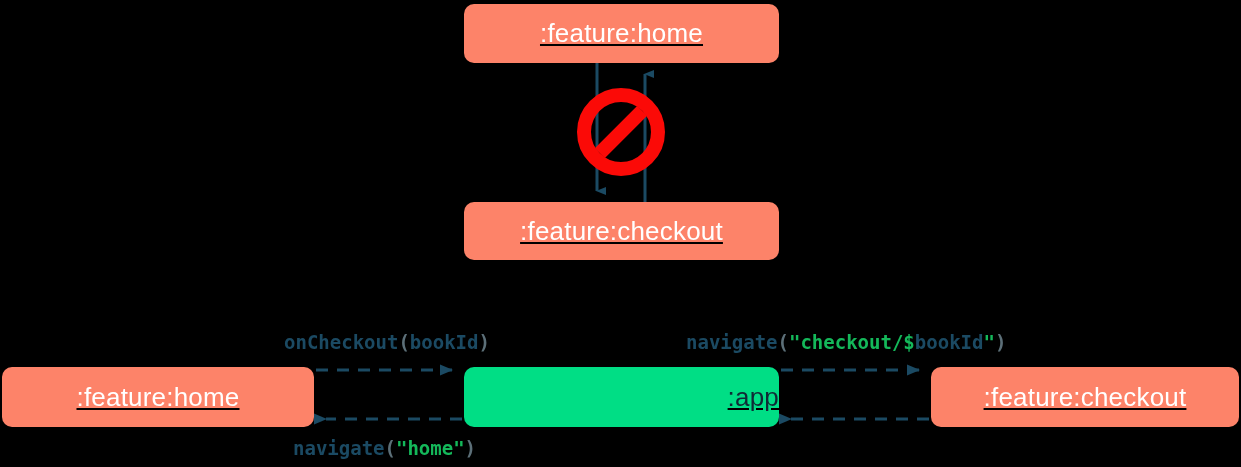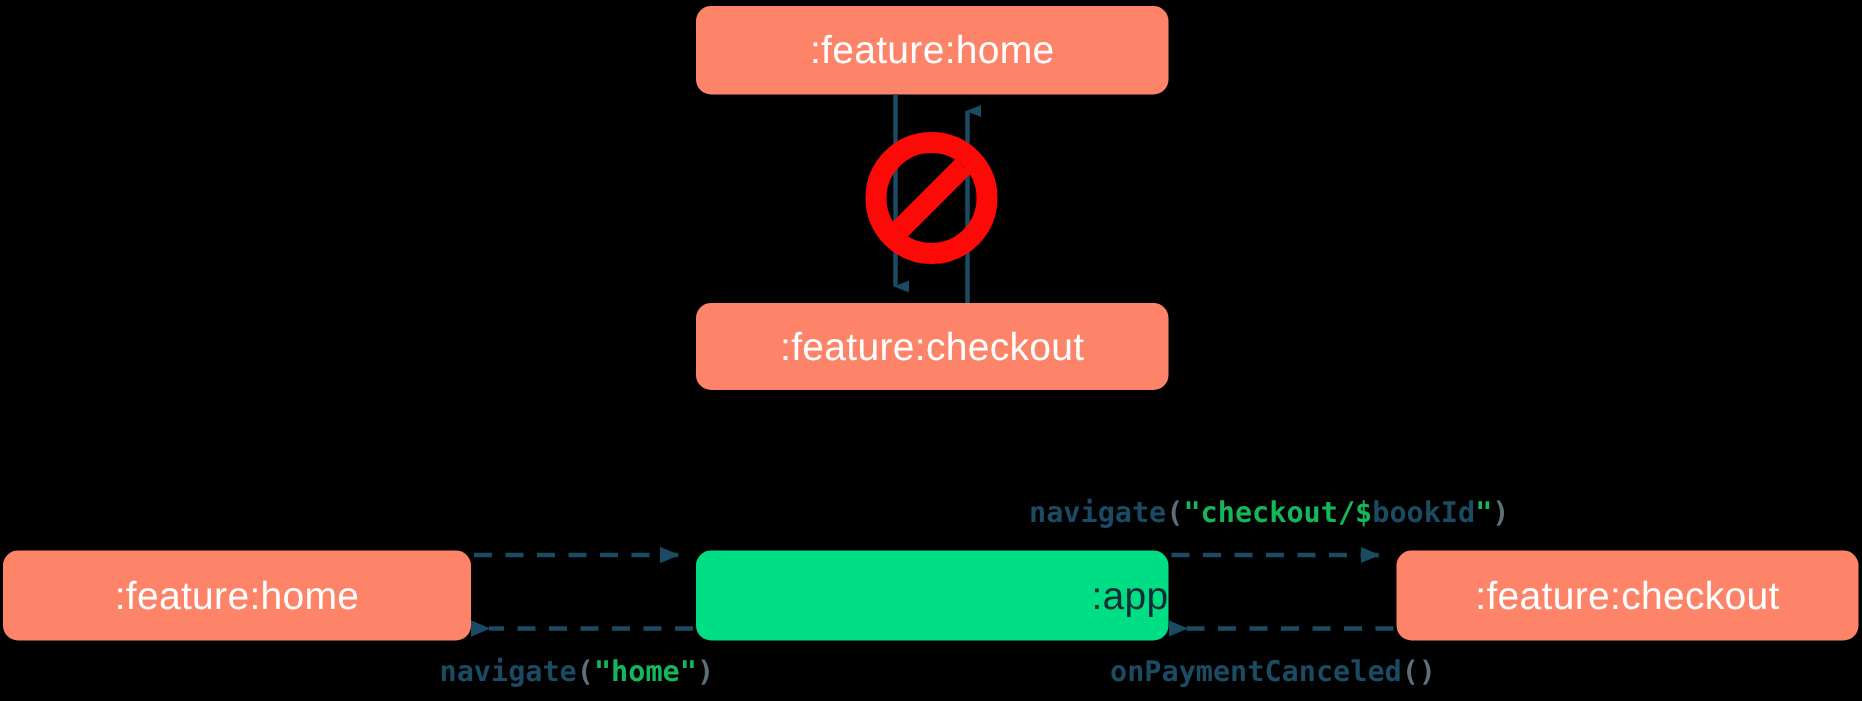--- a/index.html
+++ b/index.html
@@ -16,20 +16,21 @@
     font-family: "Liberation Sans", sans-serif;
   }
   .node {
     position: absolute;
     border-radius: 10px;
     display: flex;
     align-items: center;
     justify-content: center;
     box-sizing: border-box;
     user-select: none;
+    text-decoration: underline;
   }
   .node-label {
     font-size: 26px;
     letter-spacing: 0.2px;
     white-space: nowrap;
   }
   .node.salmon { background: #FD8369; }
   .node.salmon .node-label { color: #FFFFFF; }
   .node.green  { background: #00DE85; justify-content: flex-end; }
   .node.green .node-label { color: #102A36; }
@@ -124,26 +125,26 @@
   <svg class="edge-svg">
     <line x1="316" y1="370" x2="452" y2="370" stroke="#1B4A63" stroke-width="3" stroke-dasharray="12 9" marker-end="url(#arrow-right)"></line>
 
     <line x1="781" y1="370" x2="919" y2="370" stroke="#1B4A63" stroke-width="3" stroke-dasharray="12 9" marker-end="url(#arrow-right)"></line>
 
     <line x1="462" y1="419" x2="326" y2="419" stroke="#1B4A63" stroke-width="3" stroke-dasharray="12 9" marker-end="url(#arrow-left)"></line>
 
     <line x1="929" y1="419" x2="791" y2="419" stroke="#1B4A63" stroke-width="3" stroke-dasharray="12 9" marker-end="url(#arrow-left)"></line>
   </svg>
 
+  <div class="edge-label" style="left:284px; top:331px;">
+    <span class="tok-fn">onCheckout</span><span class="tok-punct">(</span><span class="tok-var">bookId</span><span class="tok-punct">)</span>
+  </div>
 
   <div class="edge-label" style="left:686px; top:331px;">
     <span class="tok-fn">navigate</span><span class="tok-punct">(</span><span class="tok-str">"checkout/$</span><span class="tok-var">bookId</span><span class="tok-str">"</span><span class="tok-punct">)</span>
   </div>
 
   <div class="edge-label" style="left:293px; top:437px;">
     <span class="tok-fn">navigate</span><span class="tok-punct">(</span><span class="tok-str">"home"</span><span class="tok-punct">)</span>
   </div>
 
-  <div class="edge-label" style="left:740px; top:437px;">
-    <span class="tok-fn">onPaymentCanceled</span><span class="tok-punct">()</span>
-  </div>
 
 </div>
 
 </body></html>

